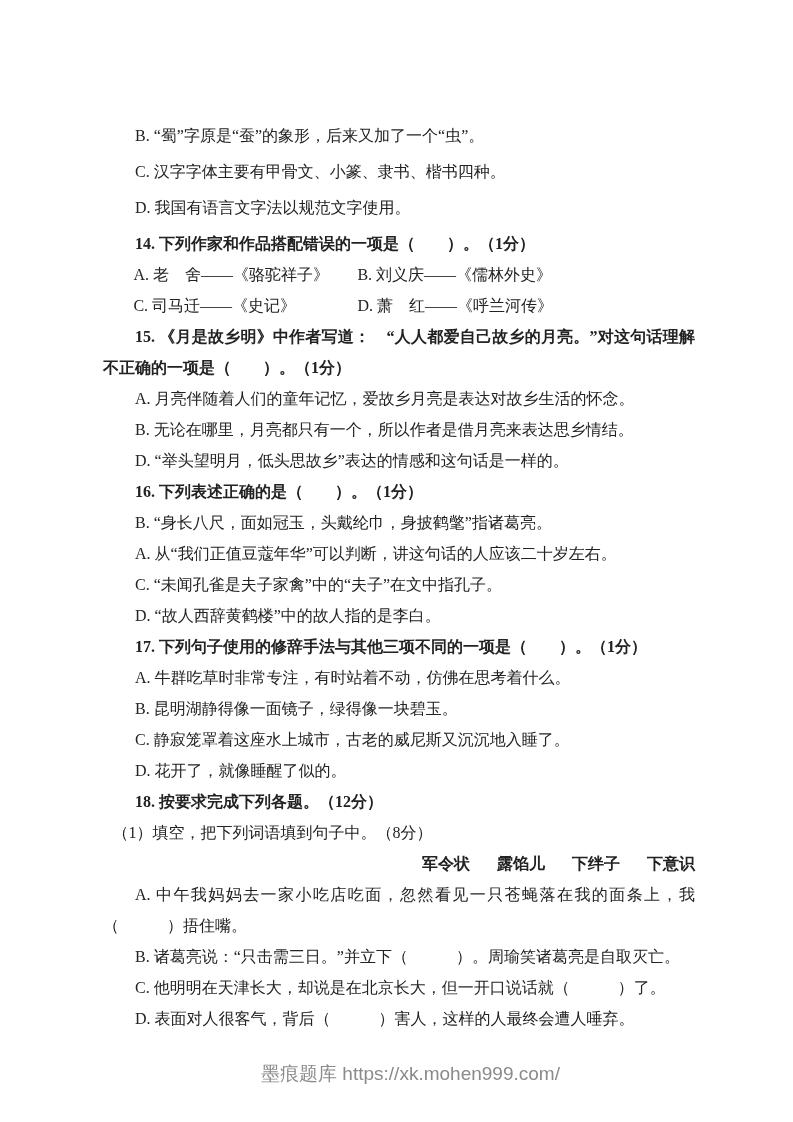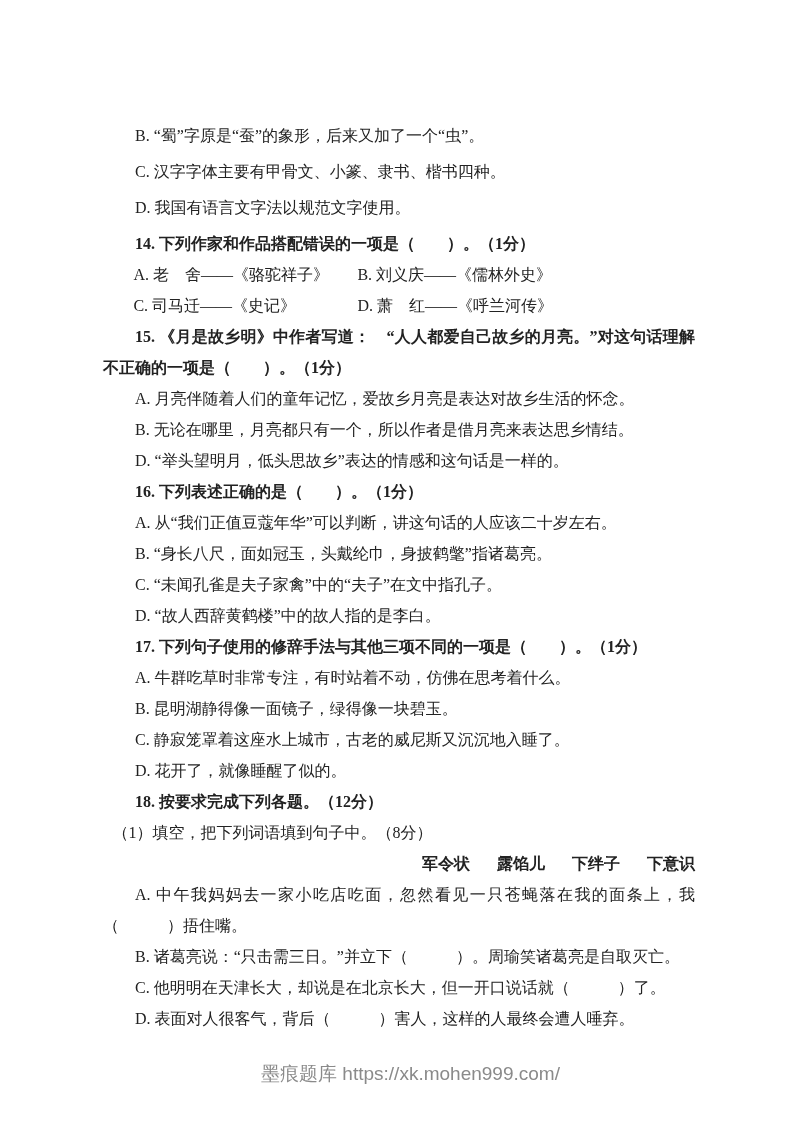--- a/index.html
+++ b/index.html
@@ -92,22 +92,22 @@
       <span class="col1">C. 司马迁——《史记》</span>
       <span class="col2">D. 萧　红——《呼兰河传》</span>
     </div>
 
     <p class="stem">15. 《月是故乡明》中作者写道：　“人人都爱自己故乡的月亮。”对这句话理解不正确的一项是（　　）。（1分）</p>
     <p>A. 月亮伴随着人们的童年记忆，爱故乡月亮是表达对故乡生活的怀念。</p>
     <p>B. 无论在哪里，月亮都只有一个，所以作者是借月亮来表达思乡情结。</p>
     <p>D. “举头望明月，低头思故乡”表达的情感和这句话是一样的。</p>
 
     <p class="stem">16. 下列表述正确的是（　　）。（1分）</p>
+    <p>B. “身长八尺，面如冠玉，头戴纶巾，身披鹤氅”指诸葛亮。</p>
     <p>A. 从“我们正值豆蔻年华”可以判断，讲这句话的人应该二十岁左右。</p>
-    <p>B. “身长八尺，面如冠玉，头戴纶巾，身披鹤氅”指诸葛亮。</p>
     <p>C. “未闻孔雀是夫子家禽”中的“夫子”在文中指孔子。</p>
     <p>D. “故人西辞黄鹤楼”中的故人指的是李白。</p>
 
     <p class="stem">17. 下列句子使用的修辞手法与其他三项不同的一项是（　　）。（1分）</p>
     <p>A. 牛群吃草时非常专注，有时站着不动，仿佛在思考着什么。</p>
     <p>B. 昆明湖静得像一面镜子，绿得像一块碧玉。</p>
     <p>C. 静寂笼罩着这座水上城市，古老的威尼斯又沉沉地入睡了。</p>
     <p>D. 花开了，就像睡醒了似的。</p>
 
     <p class="stem">18. 按要求完成下列各题。（12分）</p>

